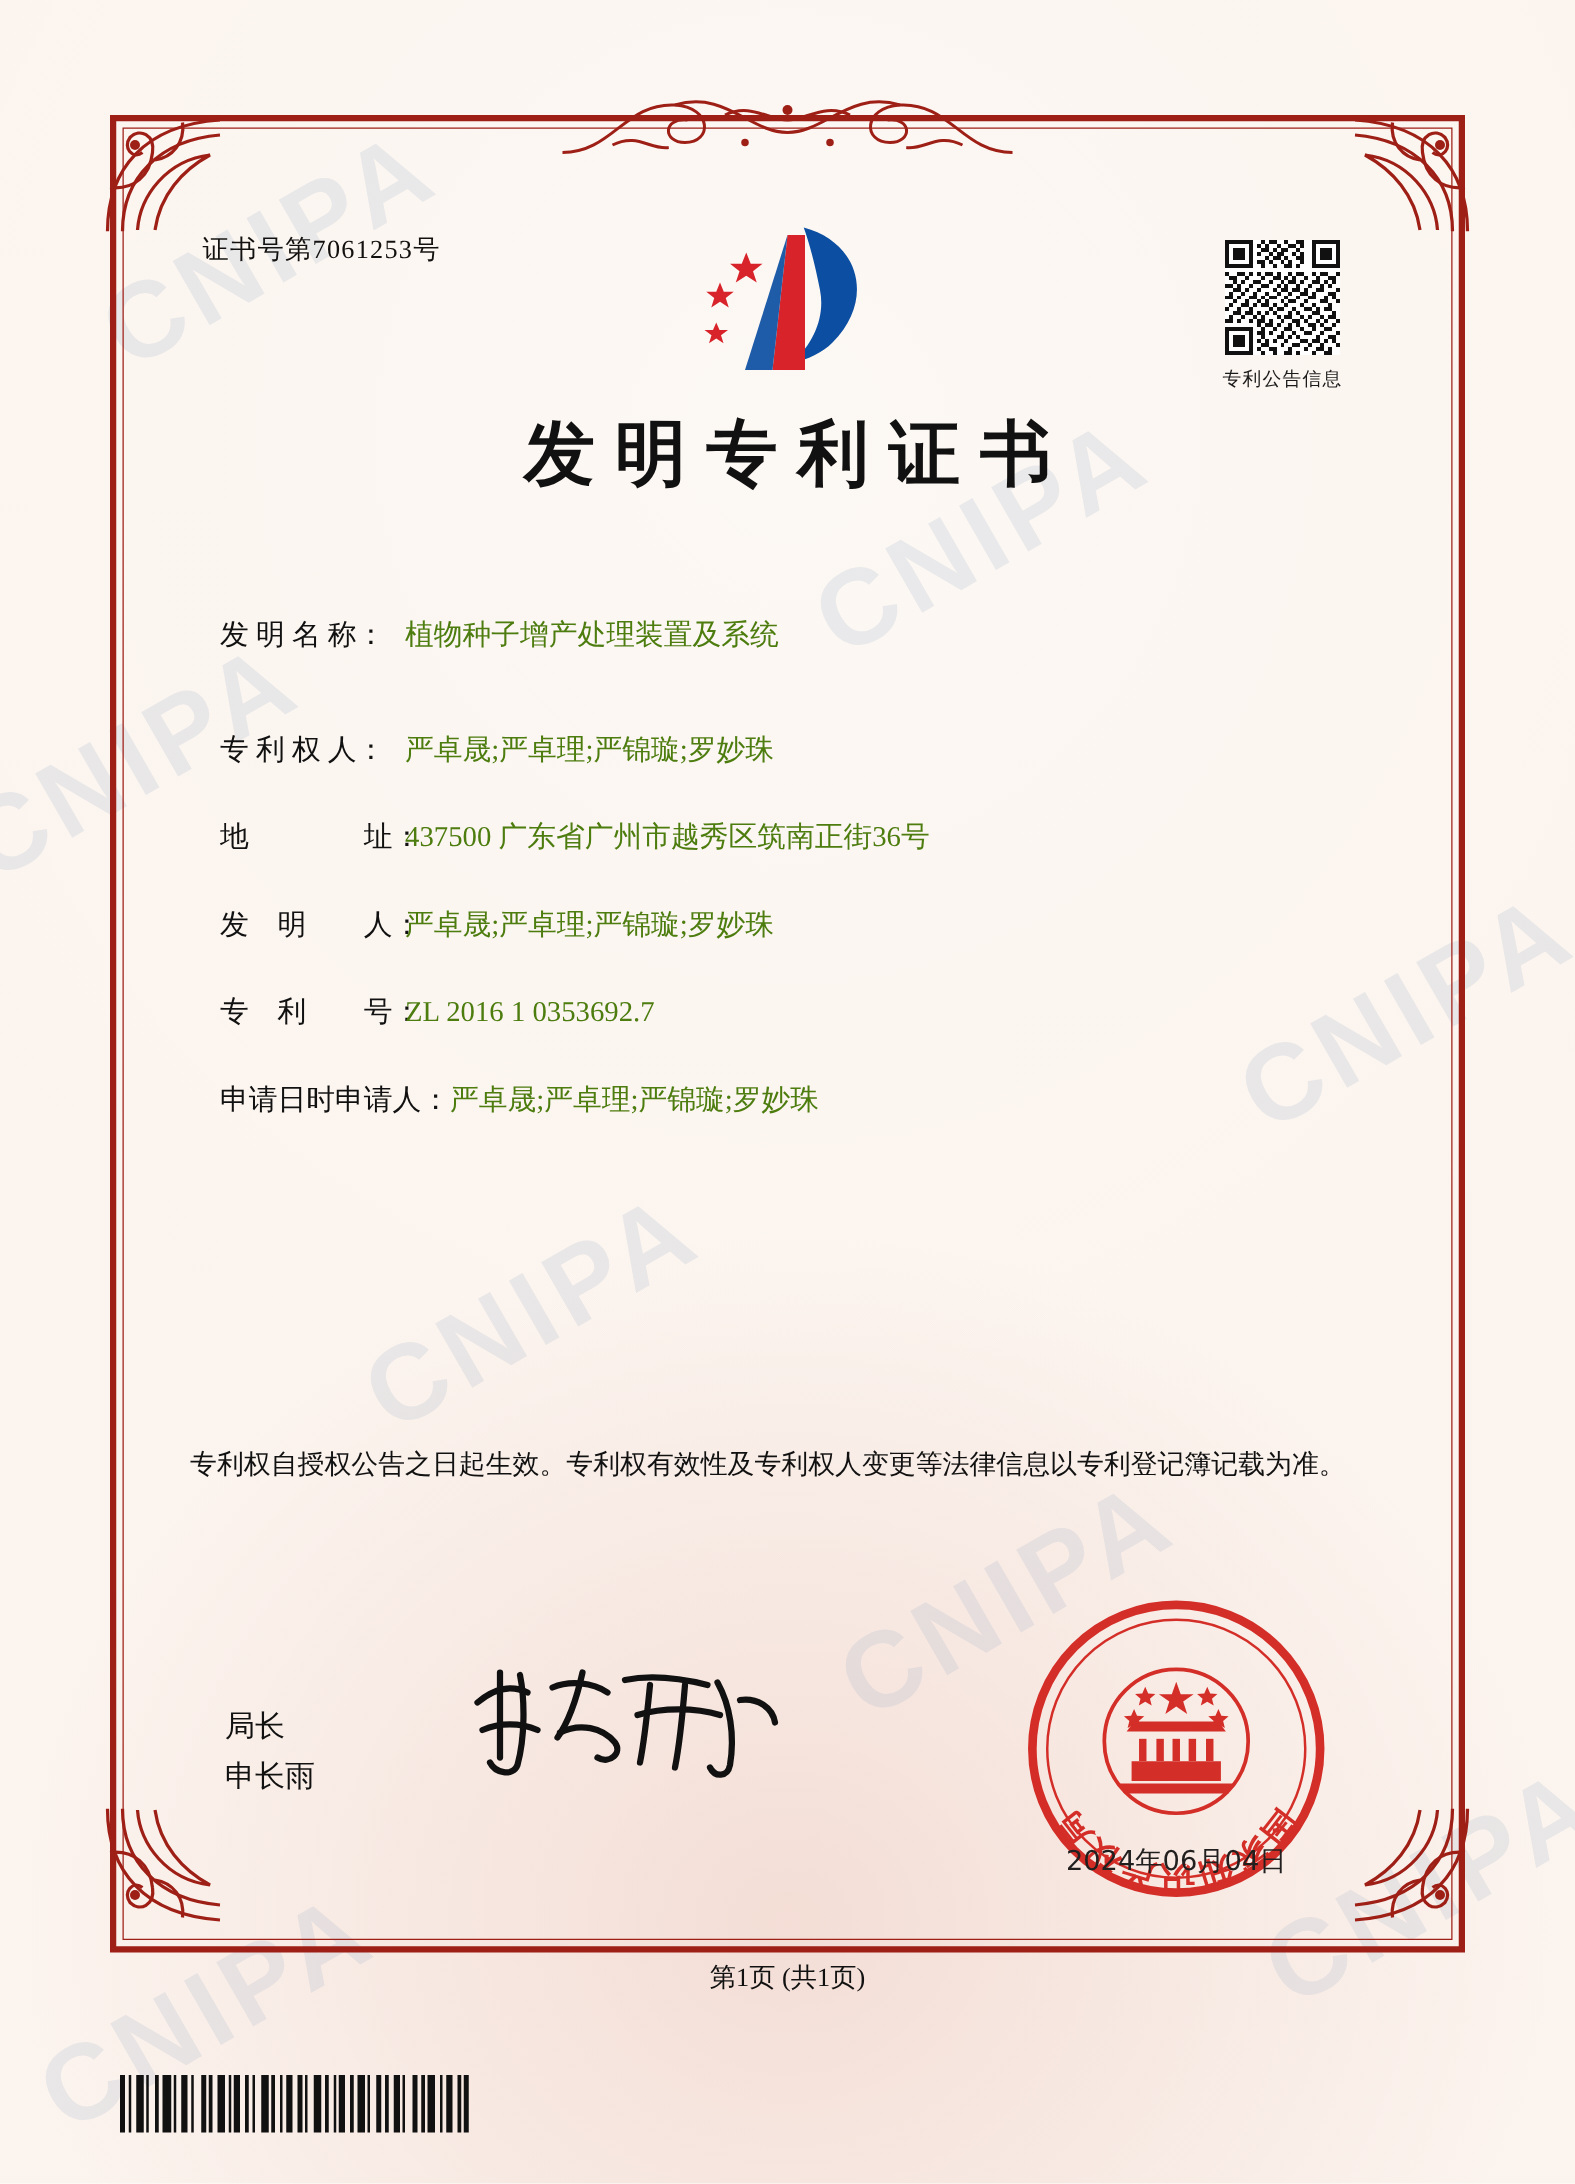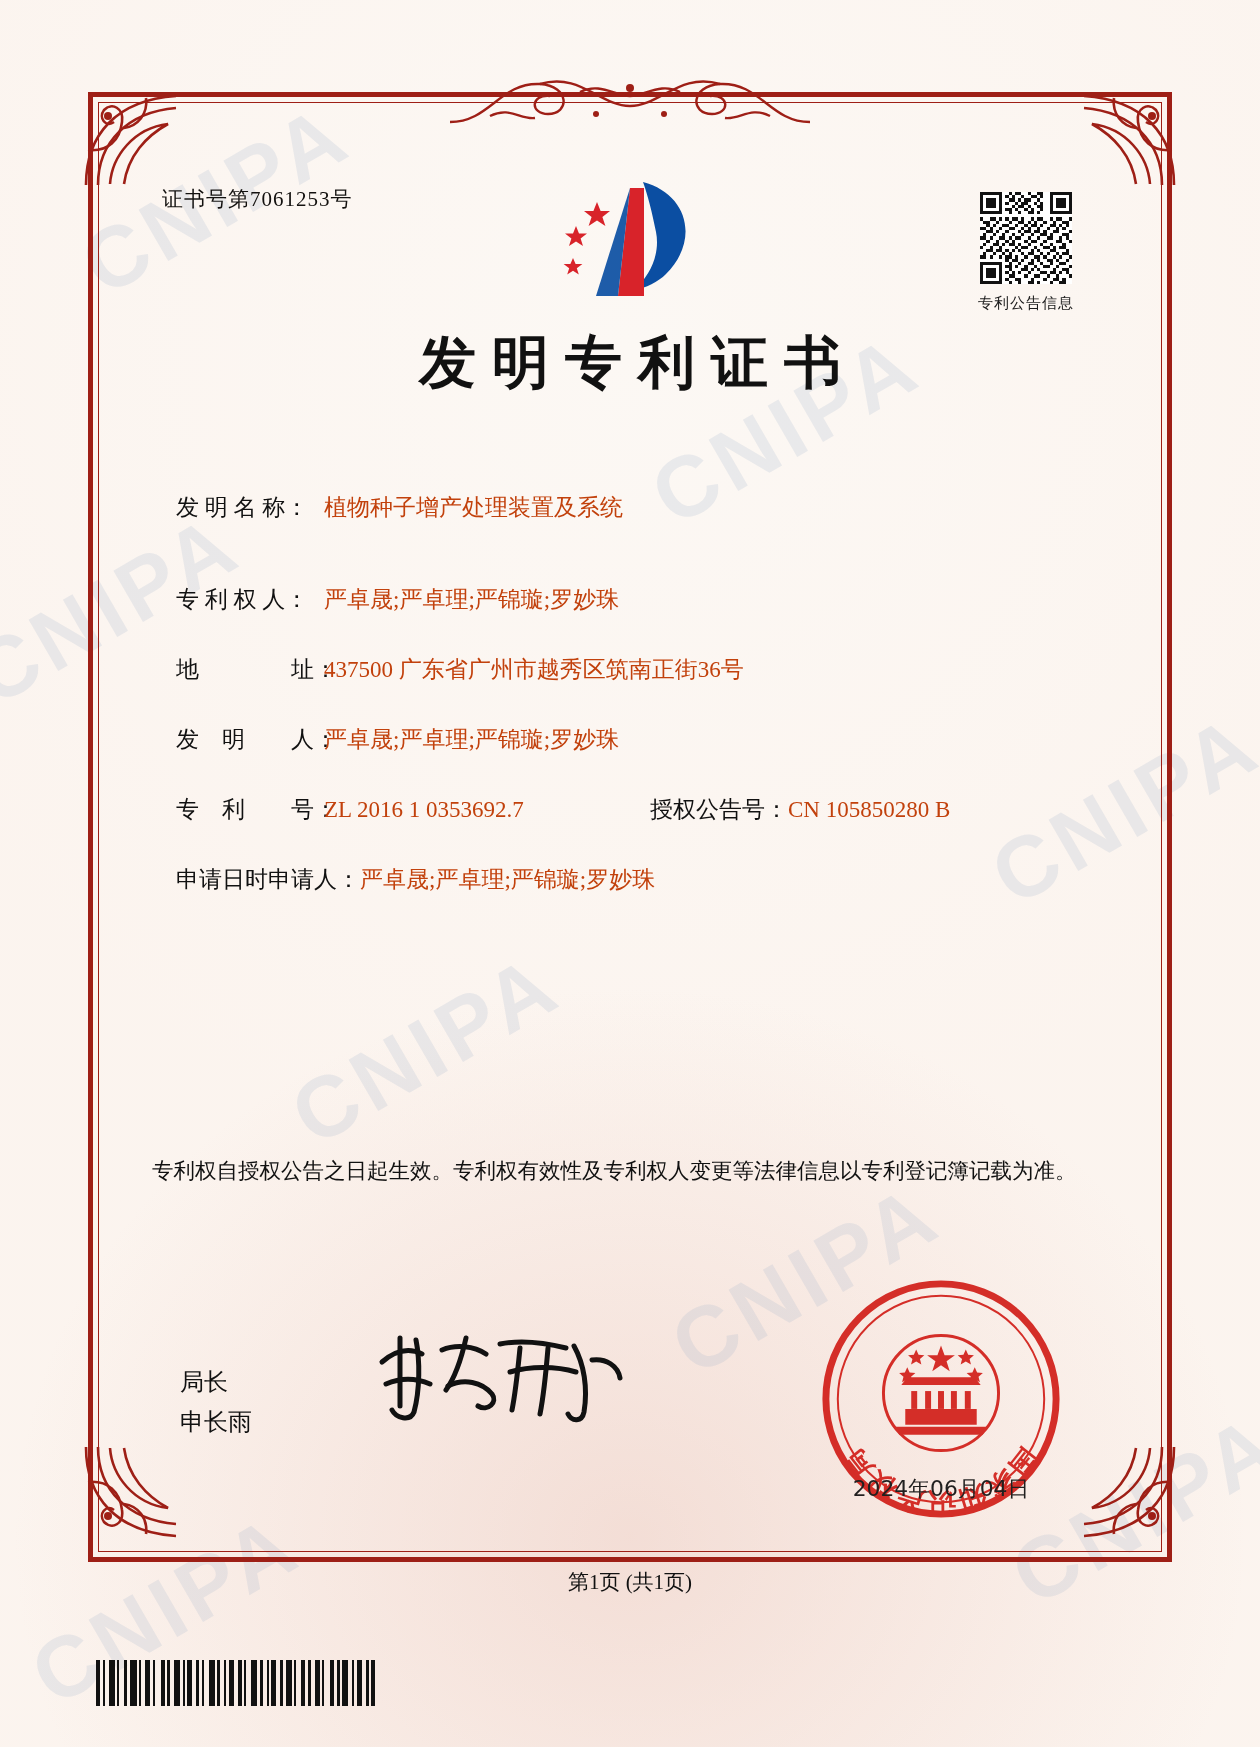--- a/index.html
+++ b/index.html
@@ -142,21 +142,21 @@
     position: relative;
     height: 70px;
   }
   .lbl {
     display: inline-block;
     color: #111;
     white-space: pre;
   }
   .val {
     display: inline;
-    color: #c2410c;
+    color: #4d7c0f;
   }
   .lbl-w1 { width: 148px; }
   .col2 {
     position: absolute;
     left: 474px;
     top: 0;
   }
   .col2 .lbl { width: 138px; }
 
   
@@ -570,23 +570,20 @@
     <div class="row">
       <span class="lbl lbl-w1">地　　　　址：</span><span class="val">437500 广东省广州市越秀区筑南正街36号</span>
     </div>
 
     <div class="row">
       <span class="lbl lbl-w1">发　明　　人：</span><span class="val">严卓晟;严卓理;严锦璇;罗妙珠</span>
     </div>
 
     <div class="row">
       <span class="lbl lbl-w1">专　利　　号：</span><span class="val">ZL 2016 1 0353692.7</span>
-      <span class="col2">
-        <span class="lbl">授权公告号：</span><span class="val">CN 105850280 B</span>
-      </span>
     </div>
 
 
     <div class="row">
       <span class="lbl">申请日时申请人：</span><span class="val">严卓晟;严卓理;严锦璇;罗妙珠</span>
     </div>
 
   </div>
 
   <div class="statement">

